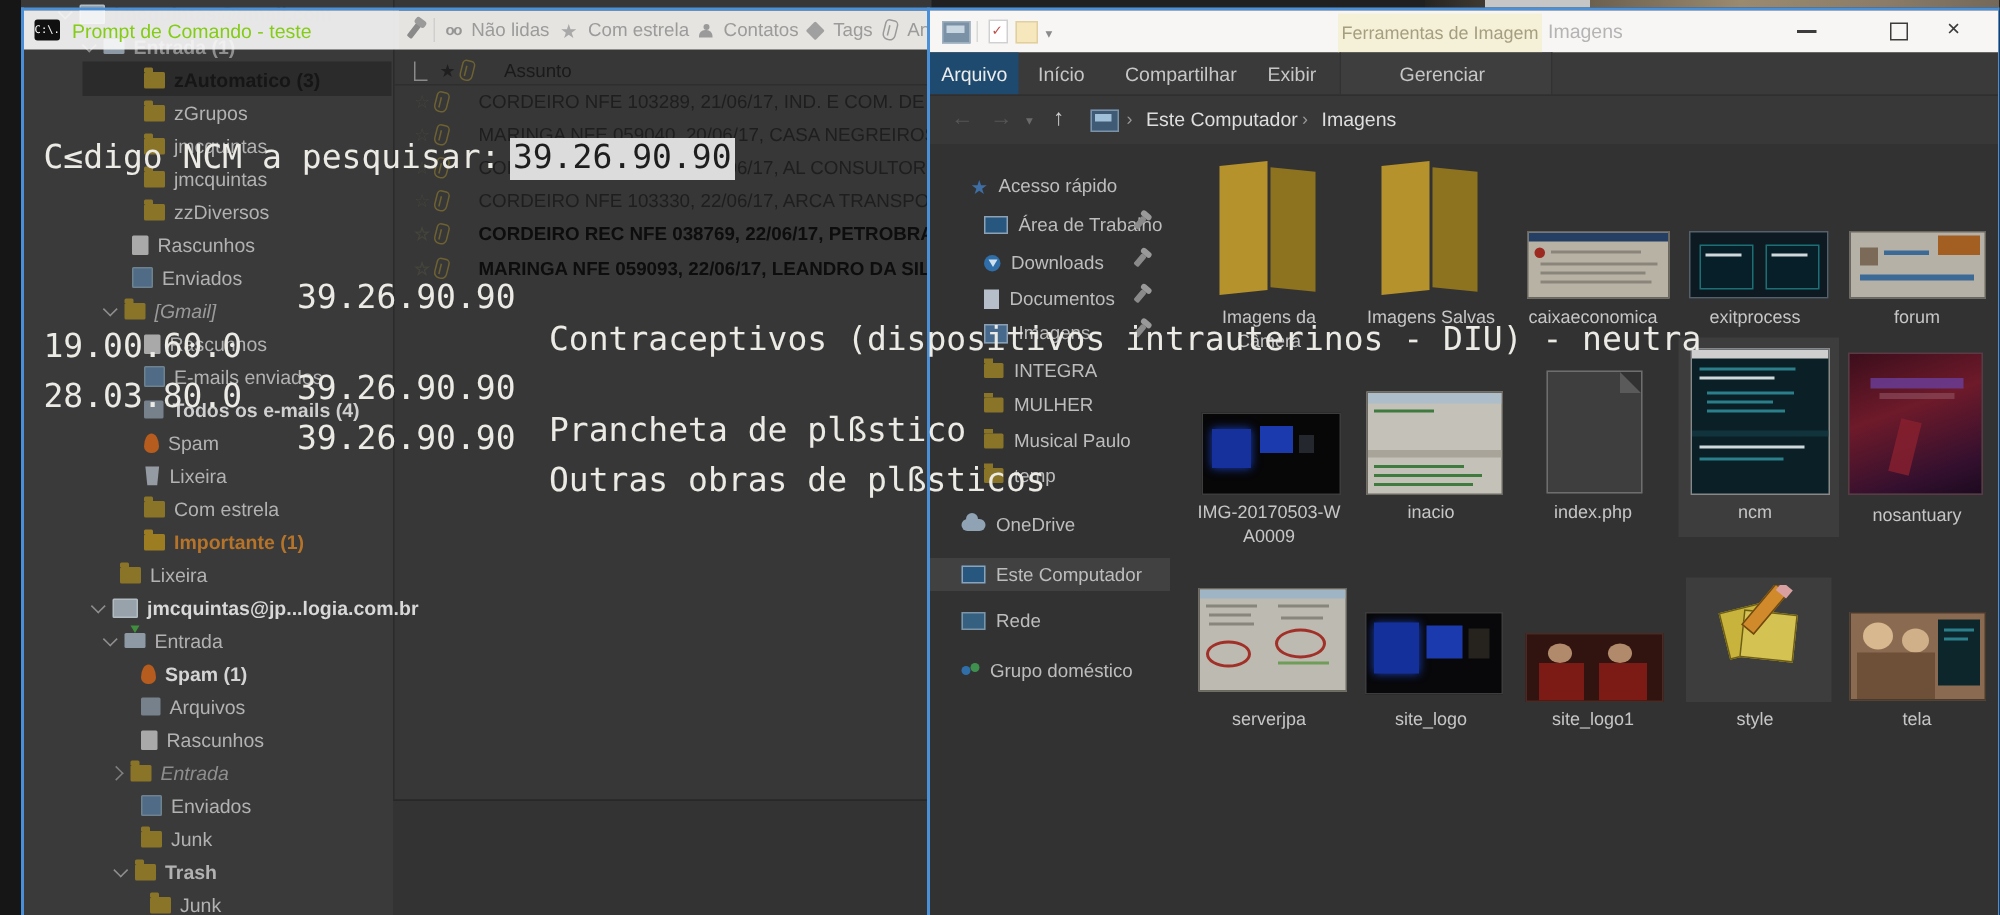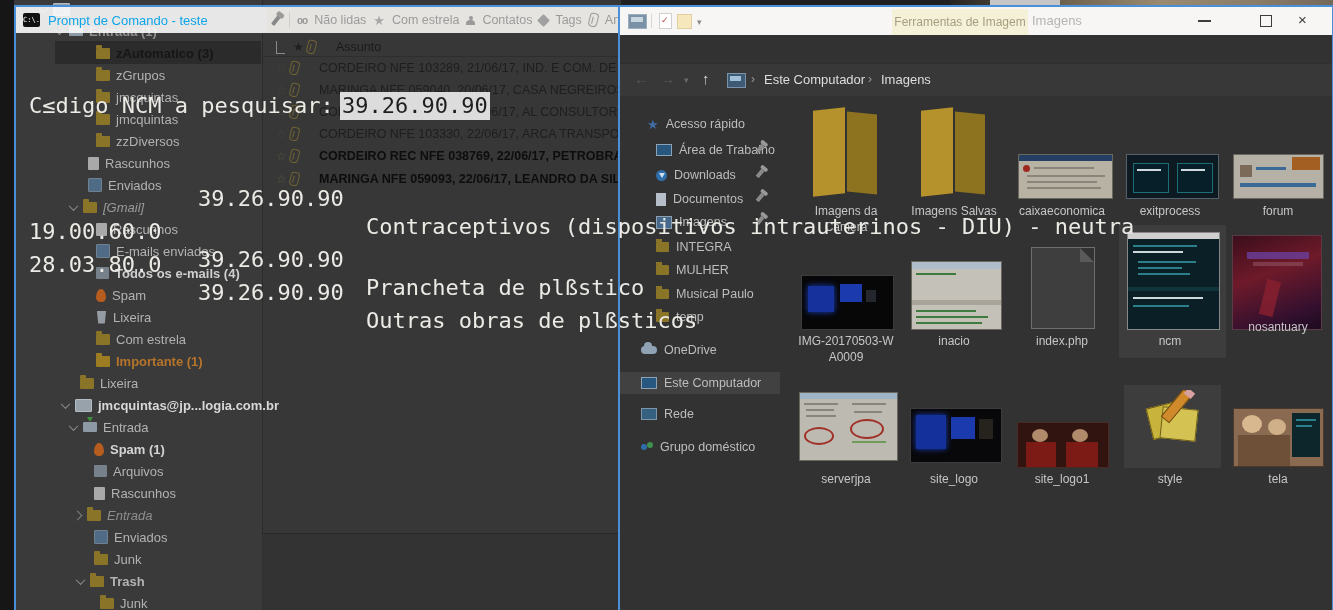--- a/index.html
+++ b/index.html
@@ -302,20 +302,28 @@
       <span class="qat-sep"></span>
       <span class="qat-check"></span>
       <span class="qat-folder"></span>
       <span class="qat-caret">▾</span>
       <span class="toolslabel">Ferramentas de Imagem</span>
       <span class="wtitle">Imagens</span>
       <span class="winbtn" style="left:578px;top:13px;width:13px;height:2px;background:#3c3c3c;"></span>
       <span class="winbtn" style="left:640px;top:8px;width:10px;height:10px;border:1.5px solid #3c3c3c;"></span>
       <span class="winbtn" style="left:678px;top:4px;font-size:15px;">×</span>
     </div>
+    <div class="tabsrow">
+      <span class="manageblock"></span>
+      <span class="tab-file">Arquivo</span>
+      <span class="tab" style="left:72px;">Início</span>
+      <span class="tab" style="left:130px;">Compartilhar</span>
+      <span class="tab" style="left:225px;">Exibir</span>
+      <span class="tab" style="left:313px;">Gerenciar</span>
+    </div>
     <div class="addrrow">
       <span class="navgl" style="left:14px;">←</span>
       <span class="navgl" style="left:40px;">→</span>
       <span class="navgl" style="left:64px;font-size:9px;top:11px;color:#6a6a6a;">▾</span>
       <span class="navgl" style="left:82px;color:#cfcfcf;">↑</span>
       <span class="crumbico"></span>
       <span class="crumbsep" style="left:131px;">›</span>
       <span class="crumbtxt" style="left:144px;">Este Computador</span>
       <span class="crumbsep" style="left:248px;">›</span>
       <span class="crumbtxt" style="left:261px;">Imagens</span>
@@ -483,33 +491,33 @@
 
     <div class="tl" style="left:186px;top:196px;width:80px;">Imagens da Câmera</div>
     <div class="tl" style="left:284px;top:196px;">Imagens Salvas</div>
     <div class="tl" style="left:392px;top:196px;">caixaeconomica</div>
     <div class="tl" style="left:500px;top:196px;">exitprocess</div>
     <div class="tl" style="left:608px;top:196px;">forum</div>
     <div class="tl" style="left:178px;top:326px;width:96px;word-break:break-all;">IMG-20170503-WA0009</div>
     <div class="tl" style="left:284px;top:326px;">inacio</div>
     <div class="tl" style="left:392px;top:326px;">index.php</div>
     <div class="tl" style="left:500px;top:326px;">ncm</div>
-    <div class="tl" style="left:608px;top:312px;">nosantuary</div>
+    <div class="tl" style="left:608px;top:328px;">nosantuary</div>
     <div class="tl" style="left:176px;top:464px;">serverjpa</div>
     <div class="tl" style="left:284px;top:464px;">site_logo</div>
     <div class="tl" style="left:392px;top:464px;">site_logo1</div>
     <div class="tl" style="left:500px;top:464px;">style</div>
     <div class="tl" style="left:608px;top:464px;">tela</div>
   </div>
 
   <div class="abs" style="left:14px;top:5px;width:604px;height:2px;background:#4a90d9;z-index:30;"></div>
   <div class="abs" style="left:14px;top:5px;width:2px;height:605px;background:#4a90d9;z-index:30;"></div>
   <div class="abs" style="left:16px;top:7px;width:250px;height:26px;background:rgba(251,251,251,0.9);display:flex;align-items:center;gap:8px;padding-left:7px;box-sizing:border-box;z-index:31;">
     <span style="width:17px;height:14px;background:#101010;border-radius:2px;color:#fff;font-size:7px;font-family:'DejaVu Sans Mono',monospace;display:flex;align-items:center;justify-content:center;">C:\.</span>
-    <span style="font-size:13px;color:#0ea5e9;white-space:nowrap;">Prompt de Comando - teste</span>
+    <span style="font-size:13px;color:#84cc16;white-space:nowrap;">Prompt de Comando - teste</span>
   </div>
 
   <div class="abs" style="left:0;top:92px;width:1143px;height:28px;z-index:32;font-family:'DejaVu Sans Mono',monospace;font-size:22px;line-height:28px;color:#eceae5;white-space:pre;">
     <span class="abs" style="left:29px;top:0;">C≤digo NCM a pesquisar:</span>
     <span class="abs" style="left:340px;top:0;background:#dcdcdc;color:#1e1e1e;padding:0 2px;">39.26.90.90</span>
   </div>
   <div class="abs" style="left:0;top:157px;width:1333px;height:28px;z-index:32;font-family:'DejaVu Sans Mono',monospace;font-size:22px;line-height:28px;color:#eceae5;white-space:pre;">
     <span class="abs" style="left:198px;">39.26.90.90</span>
     <span class="abs" style="left:366px;">Contraceptivos (dispositivos intrauterinos - DIU) - neutra</span>
   </div>

